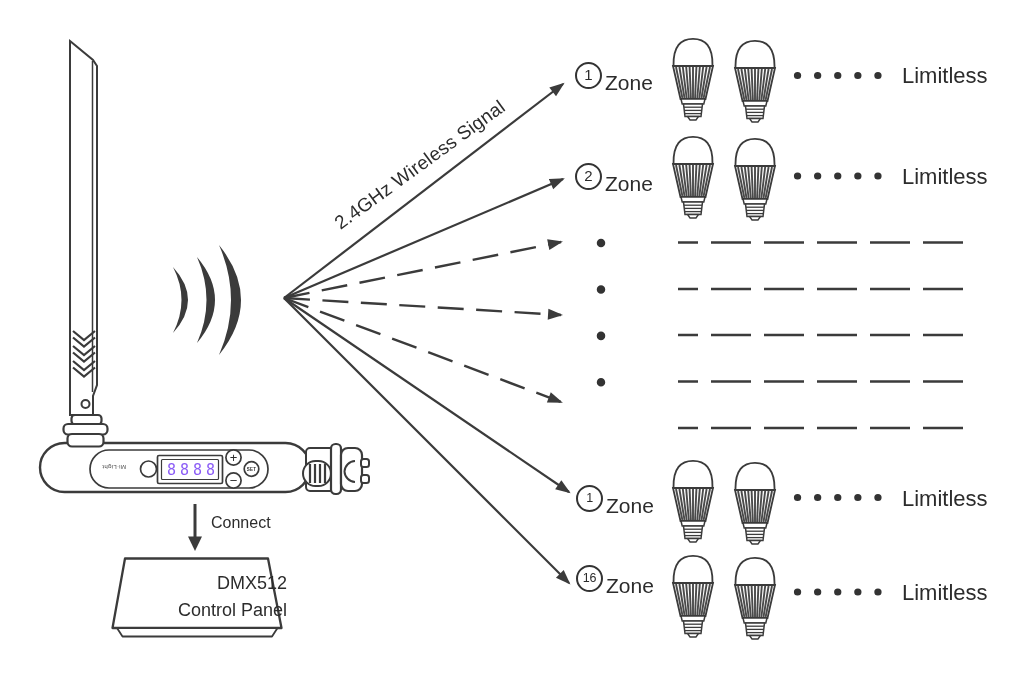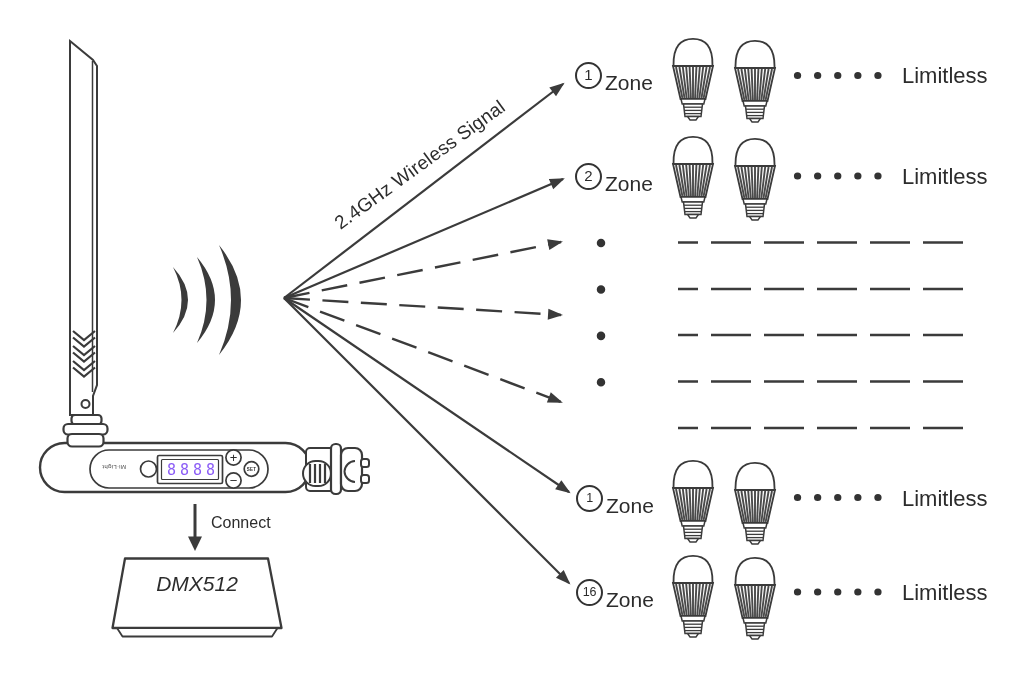--- a/index.html
+++ b/index.html
@@ -8,22 +8,22 @@
     overflow:hidden;font-family:"Liberation Sans", sans-serif;color:#2c2c2c;
   }
   .stage svg{position:absolute;left:0;top:0;}
   .txt{position:absolute;white-space:nowrap;}
   .signal-label{
     left:300px;top:154px;width:240px;text-align:center;font-size:19px;
     transform:rotate(-36deg);transform-origin:50% 50%;letter-spacing:.2px;
   }
   .connect-label{left:211px;top:514px;font-size:16px;}
   .panel-text{
-    left:107px;top:570px;width:180px;text-align:center;
-    font-size:21px;line-height:27px;white-space:normal;font-style:italic;
+    left:107px;top:570px;width:180px;text-align:right;
+    font-size:18px;line-height:27px;white-space:normal;
   }
   .zone-row{position:absolute;display:flex;align-items:center;gap:3px;height:28px;}
   .zone-badge{
     display:inline-block;width:27px;height:27px;border:2px solid #333;
     border-radius:50%;box-sizing:border-box;text-align:center;
     line-height:22px;font-size:15px;flex:0 0 auto;
   }
   .zone-badge.two{font-size:12.5px;letter-spacing:-.3px;}
   .zone-word{font-size:21px;margin-top:16px;}
   .limitless{position:absolute;left:902px;font-size:22px;text-align:center;}
@@ -185,39 +185,40 @@
   <div class="txt brand">Mi·Light</div>
   <div class="txt display-value">8888</div>
   <div class="btn-label plus-label">+</div>
   <div class="btn-label minus-label">−</div>
   <div class="btn-label set-label">SET</div>
 
   <div class="txt connect-label">Connect</div>
 
   <div class="txt panel-text">
     <div>DMX512</div>
+    <div>Control Panel</div>
   </div>
 
   <div class="zone-row" style="left:575px;top:61px;">
     <span class="zone-badge">1</span>
     <span class="zone-word">Zone</span>
   </div>
   <div class="limitless" style="top:63px;">Limitless</div>
 
   <div class="zone-row" style="left:575px;top:162px;">
     <span class="zone-badge">2</span>
     <span class="zone-word">Zone</span>
   </div>
   <div class="limitless" style="top:164px;">Limitless</div>
 
   <div class="zone-row" style="left:576px;top:484px;">
     <span class="zone-badge two">1</span>
     <span class="zone-word">Zone</span>
   </div>
   <div class="limitless" style="top:486px;">Limitless</div>
 
-  <div class="zone-row" style="left:576px;top:578px;">
+  <div class="zone-row" style="left:576px;top:564px;">
     <span class="zone-badge two">16</span>
     <span class="zone-word">Zone</span>
   </div>
   <div class="limitless" style="top:580px;">Limitless</div>
 
 </div>
 
 </body></html>

